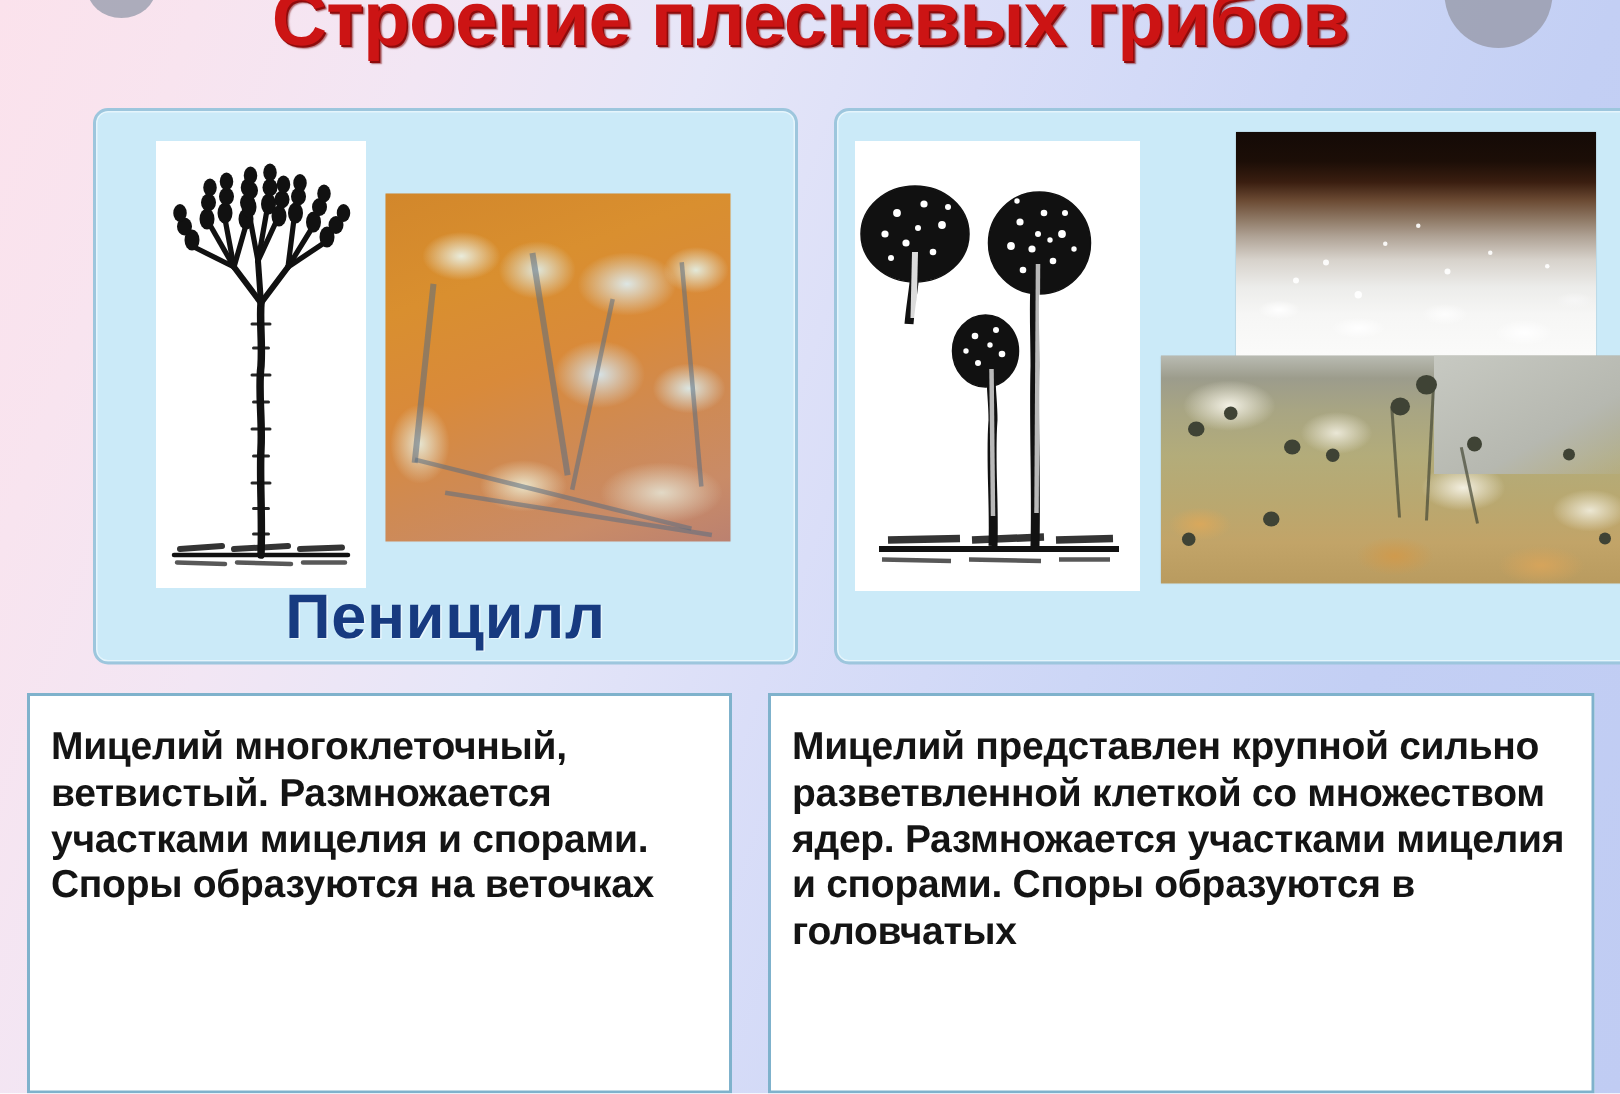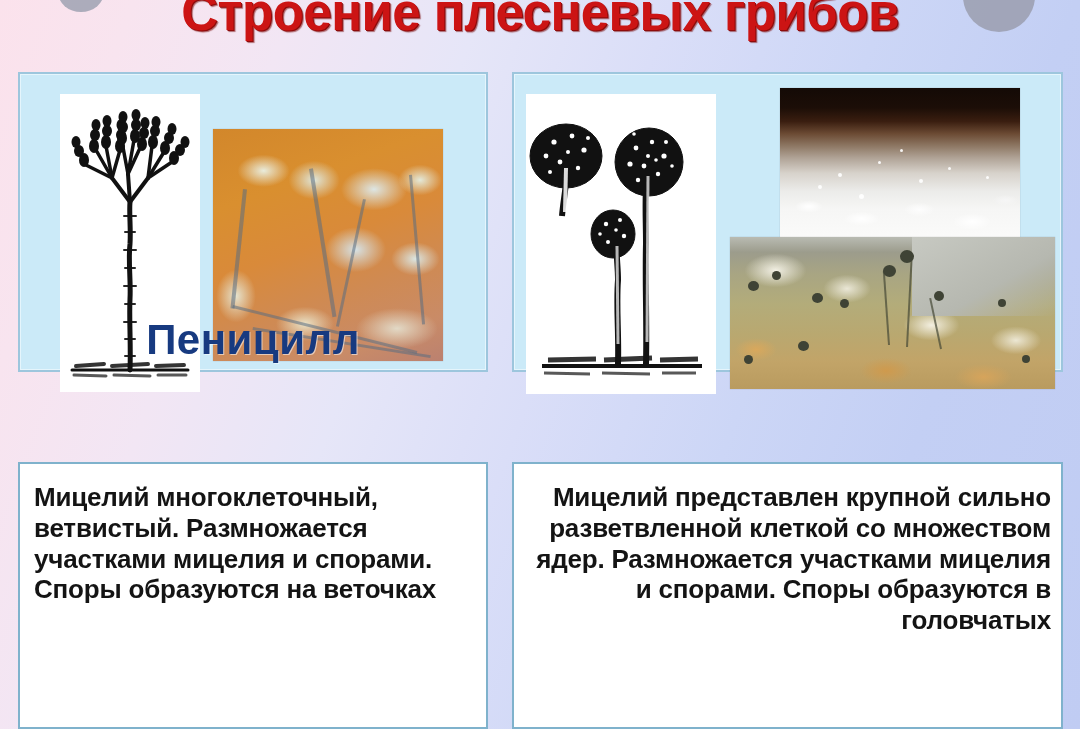--- a/index.html
+++ b/index.html
@@ -58,26 +58,27 @@
   .col {
     position: absolute;
     top: 0;
   }
   .col-left  { left: 18px;  width: 470px; }
   .col-right { left: 512px; width: 551px; }
 
   .pic-card {
     position: absolute;
     top: 72px;
-    height: 300px;
+    height: 371px;
     box-sizing: border-box;
     background: #cbeaf8;
     border: 2px solid #9dc6dd;
-    border-radius: 0;
+    border-radius: 10px;
     box-shadow: 0 0 0 1px rgba(255,255,255,.5) inset;
+    margin-left: 44px;
   }
   .col-left  .pic-card { width: 470px; }
   .col-right .pic-card { width: 551px; }
 
   .text-card {
     position: absolute;
     top: 462px;
     height: 267px;
     box-sizing: border-box;
     background: #ffffff;
@@ -90,21 +91,21 @@
 
   .card-text {
     margin: 0;
     padding: 18px 10px 0 14px;
     font-size: 26px;
     line-height: 1.185;
     font-weight: bold;
     color: #141414;
     letter-spacing: -0.2px;
   }
-  .col-right .card-text { font-size: 26px; text-align: right; }
+  .col-right .card-text { font-size: 26px; }
 
   
   .caption {
     position: absolute;
     bottom: 6px;
     left: 0;
     width: 100%;
     text-align: center;
     font-size: 42px;
     font-weight: bold;

